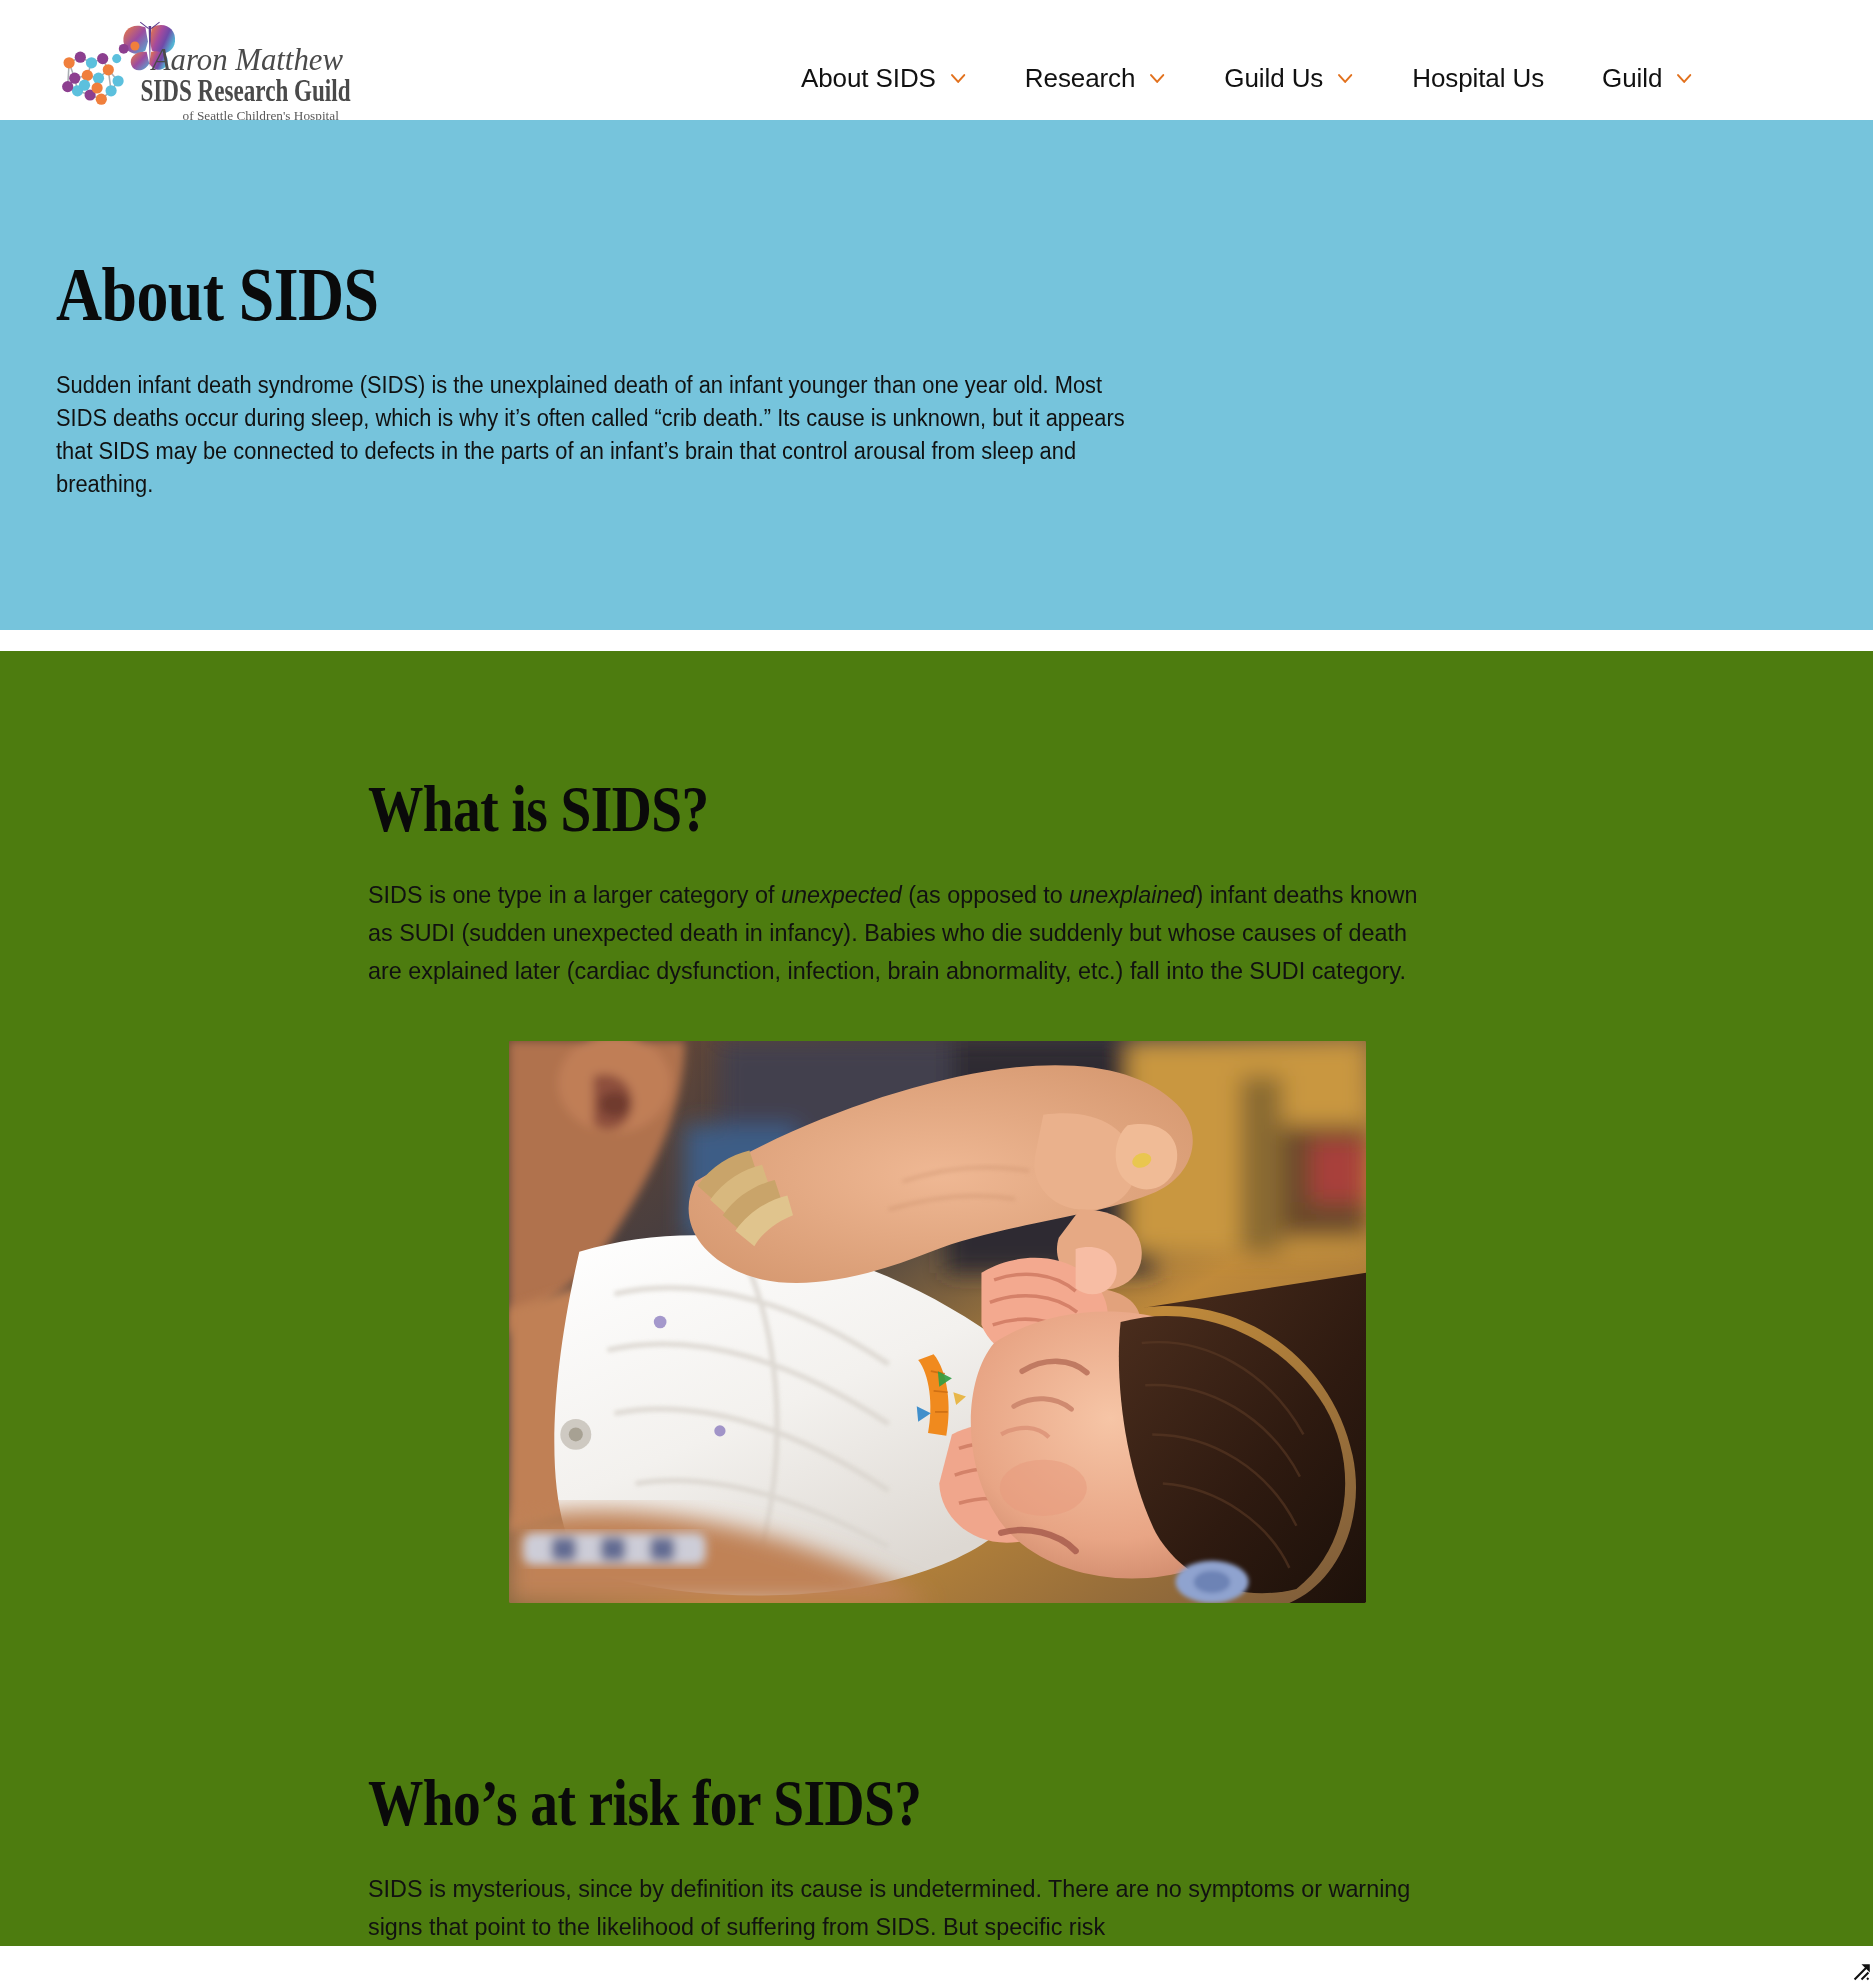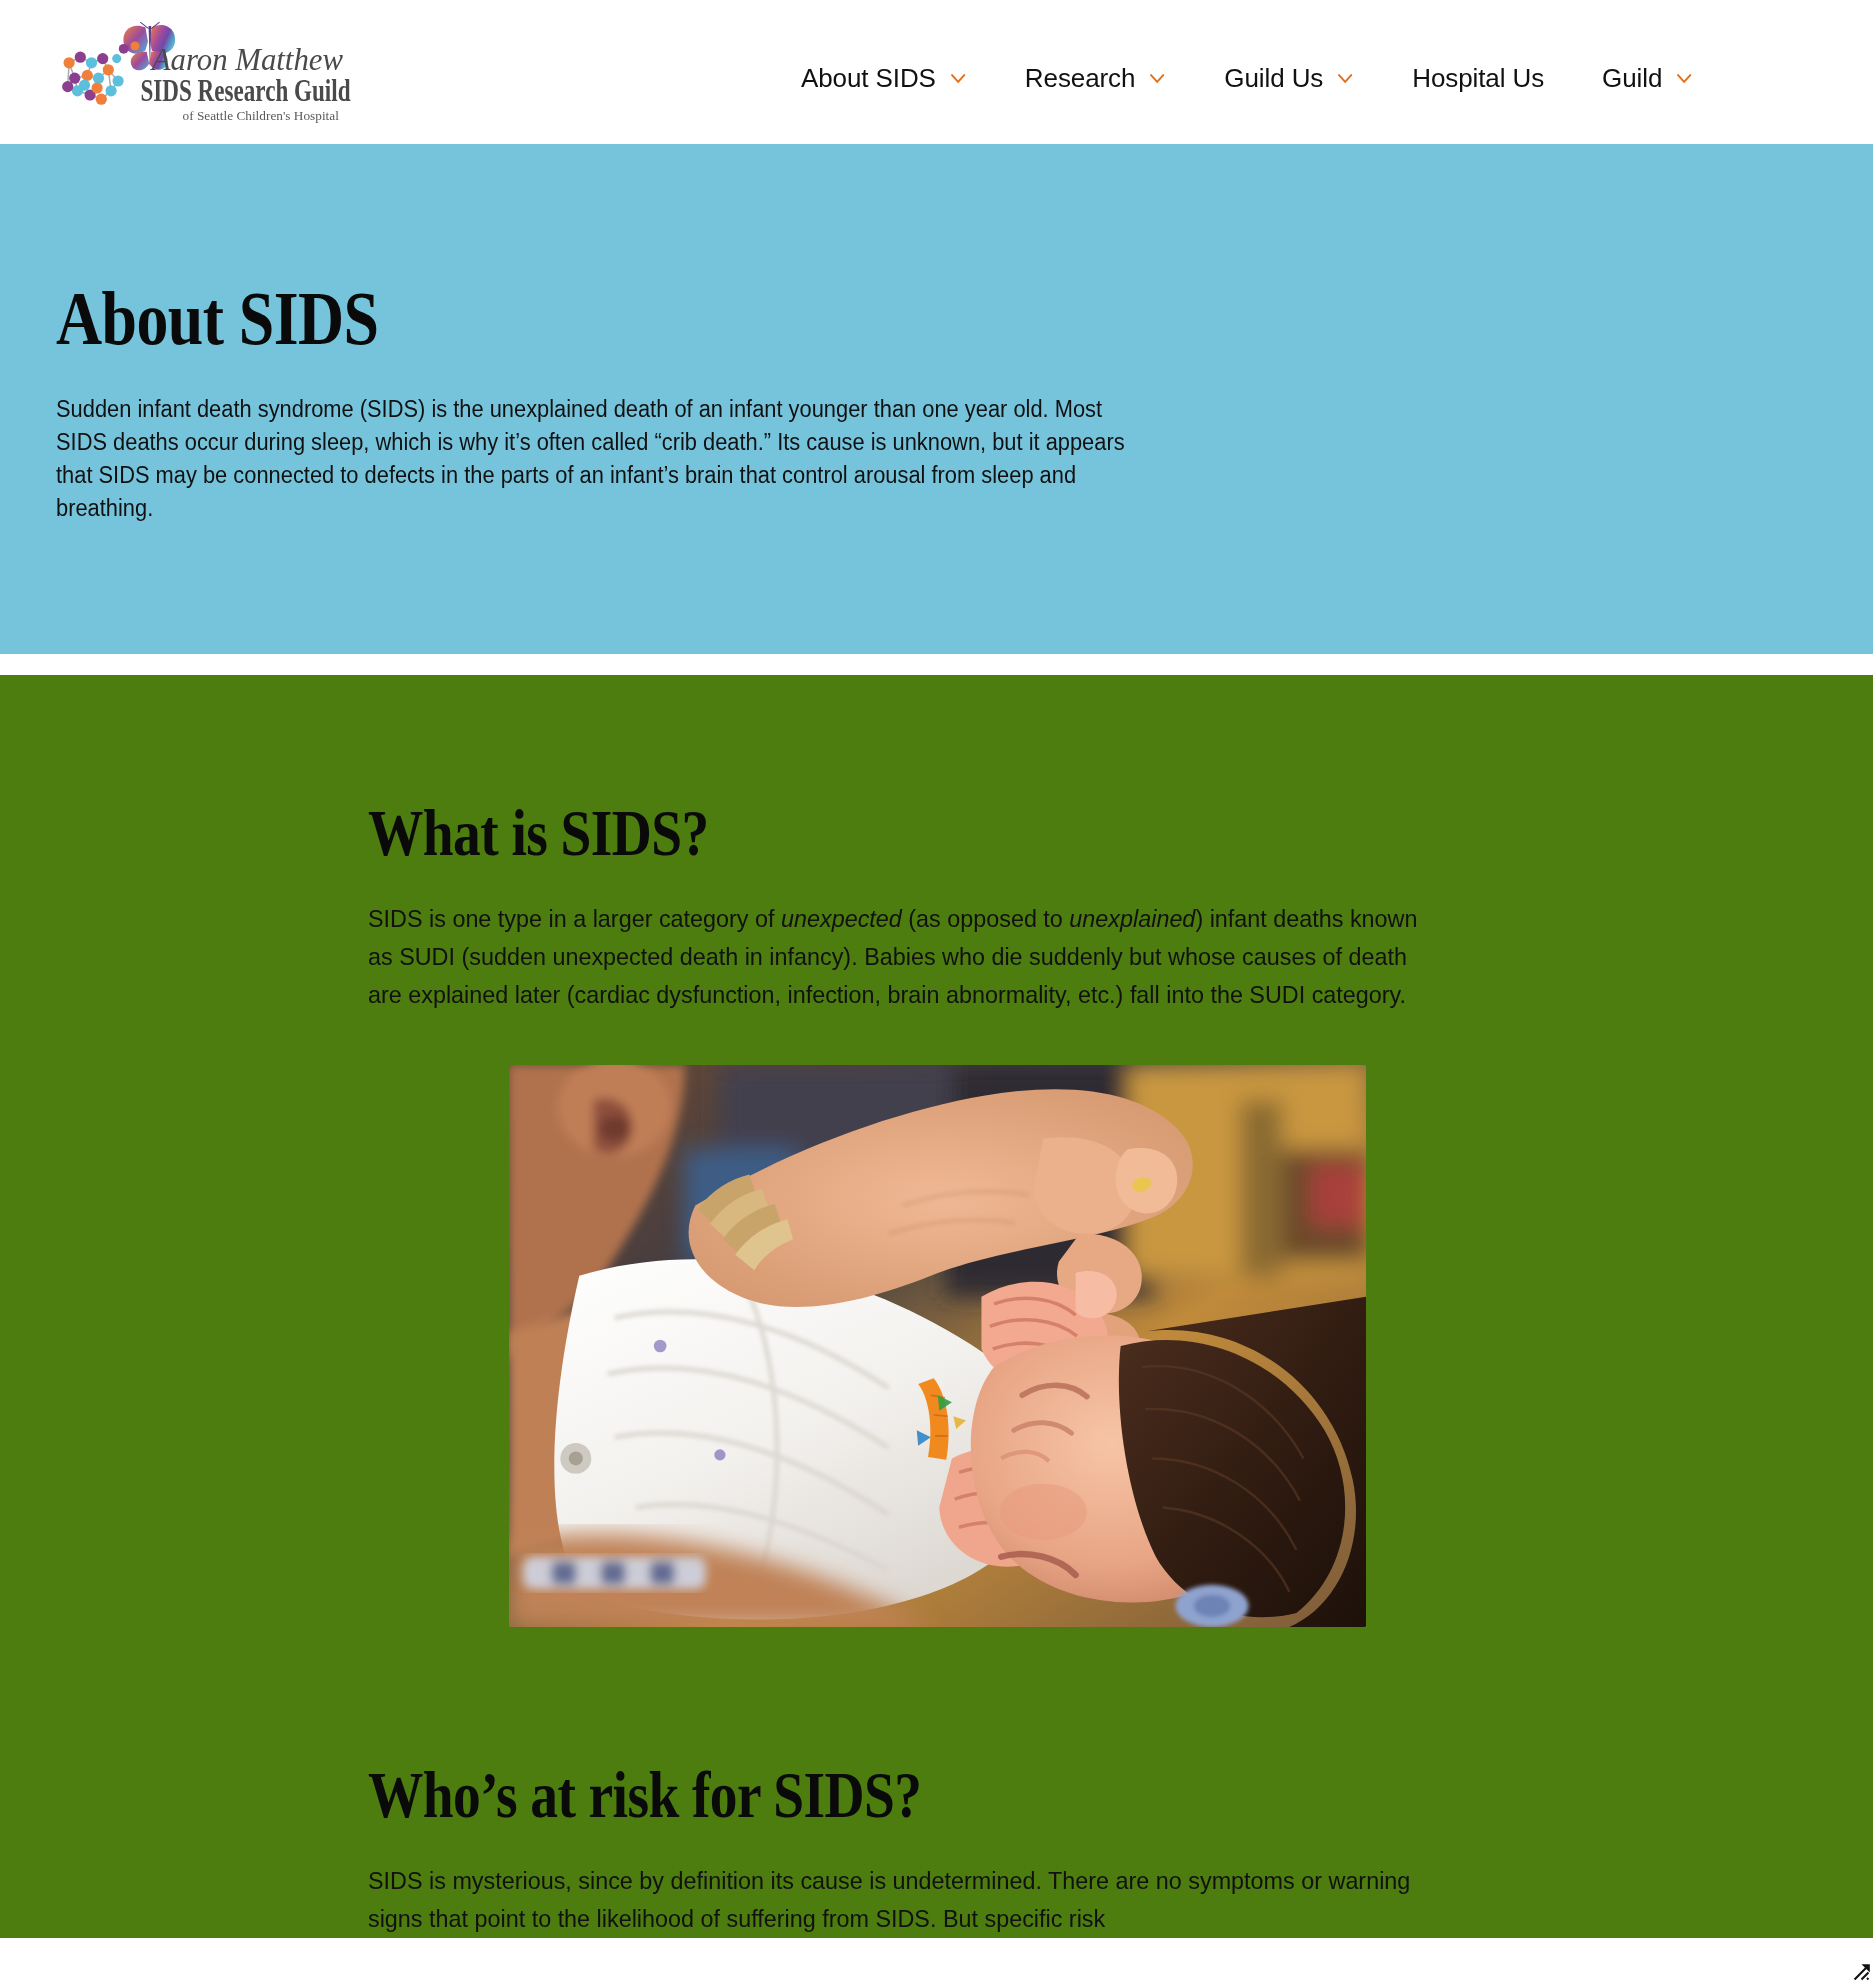--- a/index.html
+++ b/index.html
@@ -10,21 +10,21 @@
   body {
     width: 1874px;
     height: 1985px;
     overflow: hidden;
     font-family: "Liberation Sans", sans-serif;
     position: relative;
   }
 
   
   .site-header {
-    height: 144px;
+    height: 120px;
     background: #ffffff;
     display: flex;
     align-items: center;
     position: relative;
     box-sizing: border-box;
   }
 
   .logo-block {
     position: absolute;
     left: 56px;
@@ -469,21 +469,21 @@
             <rect x="60" y="706" width="36" height="34" rx="8" fill="#5a6b9a"></rect>
             <rect x="130" y="706" width="36" height="34" rx="8" fill="#5a6b9a"></rect>
             <rect x="200" y="706" width="36" height="34" rx="8" fill="#5a6b9a"></rect>
           </g>
         </svg>
       </div>
     </div>
   </section>
 
   <section class="section">
-    <div style="padding-top:135px;">
+    <div style="padding-top:135px;margin-top:32px;">
       <h2 class="sec-heading">Who’s at risk for SIDS?</h2>
     </div>
     <p class="sec-para" style="margin-top:34px; width:1125px;">SIDS is mysterious, since by definition its cause is undetermined. There are no symptoms or warning signs that point to the likelihood of suffering from SIDS. But specific risk</p>
   </section>
 
 </main>
 
 <div class="resize-grip">
   <svg viewBox="0 0 36 36" width="25" height="25">
       <path d="M4 4 L32 4 L32 32 L4 32 Z" fill="#ffffff"></path>

